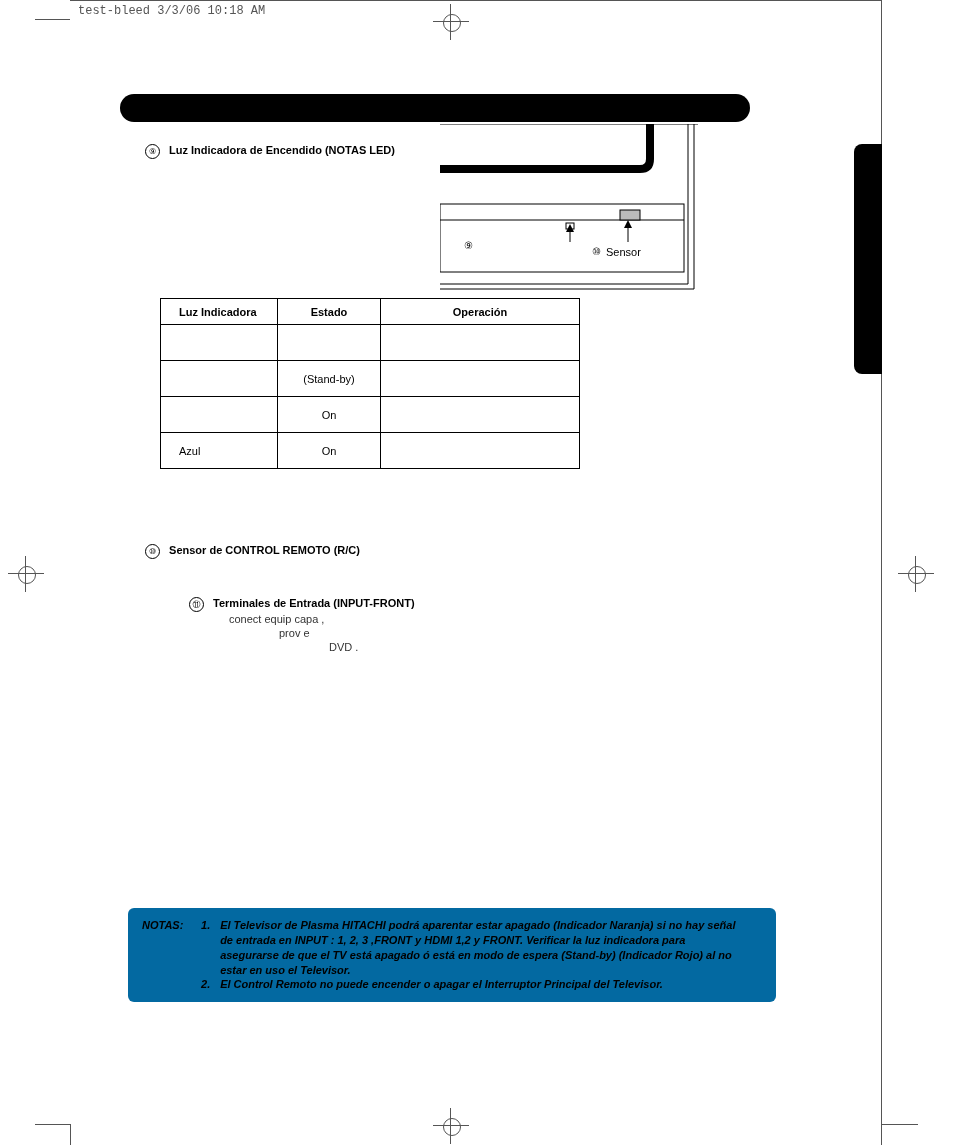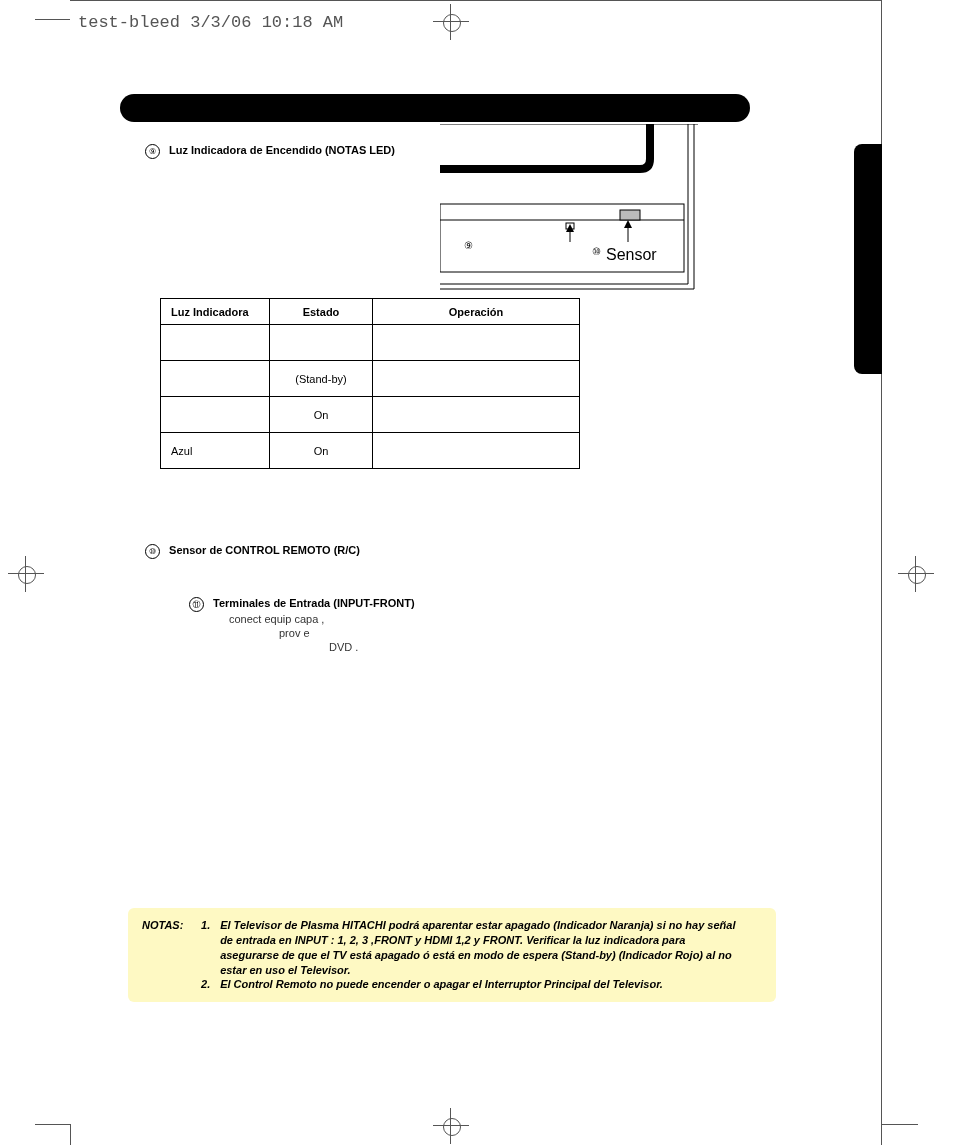--- a/index.html
+++ b/index.html
@@ -8,24 +8,24 @@
     font-family: Arial, Helvetica, sans-serif;
     font-size: 11px;
     color: #000;
     background: #fff;
     width: 954px;
     height: 1145px;
     position: relative;
   }
   .header-text {
     position: absolute;
-    top: 13px;
+    top: 4px;
     left: 78px;
     font-family: "Courier New", monospace;
-    font-size: 17px;
+    font-size: 12px;
     color: #555;
   }
   .crop-h-top {
     position: absolute;
     top: 0;
     left: 70px;
     width: 812px;
     height: 1px;
     background: #555;
   }
@@ -127,21 +127,21 @@
     width: 100%;
   }
   table.ind th, table.ind td {
     border: 1px solid #000;
     font-size: 11px;
     padding: 4px 6px;
     text-align: center;
     vertical-align: middle;
   }
   table.ind th { font-weight: bold; background:#fff;}
-  table.ind .col1 { width: 92px; text-align:left; padding-left:10px;}
+  table.ind .col1 { width: 92px; text-align:left; padding-left:18px;}
   table.ind .col2 { width: 90px; }
   table.ind .col3 { }
   table.ind tr { height: 36px; }
   table.ind tr.hdr { height: 26px; }
   .section-10 {
     position: absolute;
     top: 544px;
     left: 145px;
     width: 560px;
   }
@@ -152,34 +152,34 @@
     width: 560px;
     line-height: 1.3;
     margin-left: 44px;
   }
   .desc-line { color:#333; font-size:11px;}
   .notes-box {
     position: absolute;
     top: 908px;
     left: 128px;
     width: 620px;
-    background: #fef9c3;
+    background: #0369a1;
     border-radius: 6px;
     padding: 10px 14px 10px 14px;
     font-size: 11px;
     font-style: italic;
     font-weight: bold;
     line-height: 1.35;
   }
   .notes-box .lbl { display:inline-block; width:56px; vertical-align:top;}
   .notes-box .num { display:inline-block; width:16px; vertical-align:top;}
   .notes-box .txt { display:inline-block; width:520px; vertical-align:top;}
   .sensor-label {
     position: absolute;
-    font-size: 16px;
+    font-size: 11px;
   }
 </style>
 </head>
 <body>
 
 <div class="crop-h-top"></div>
 <div class="crop-v-right"></div>
 <div class="crop-corner top-left"></div>
 
 <div class="reg-mark" style="top:8px; left:437px;">

